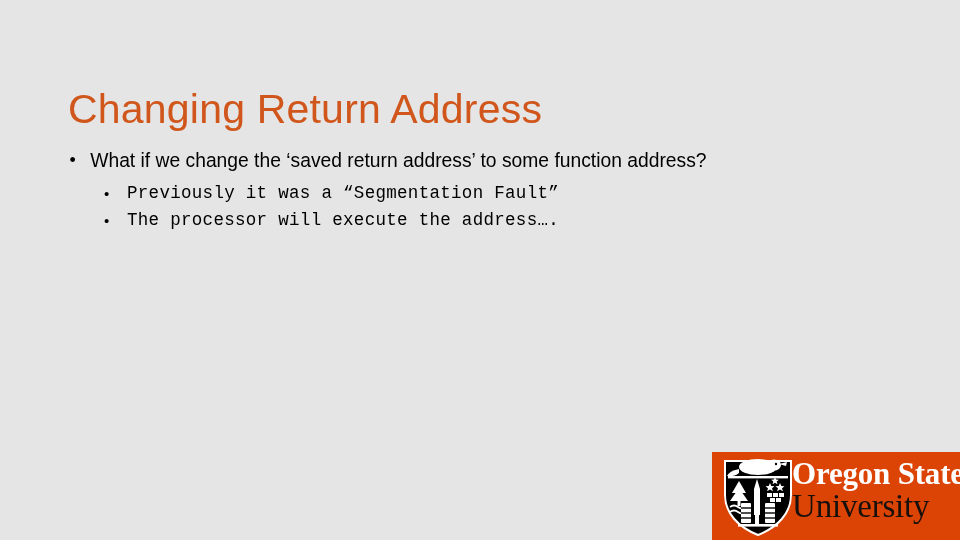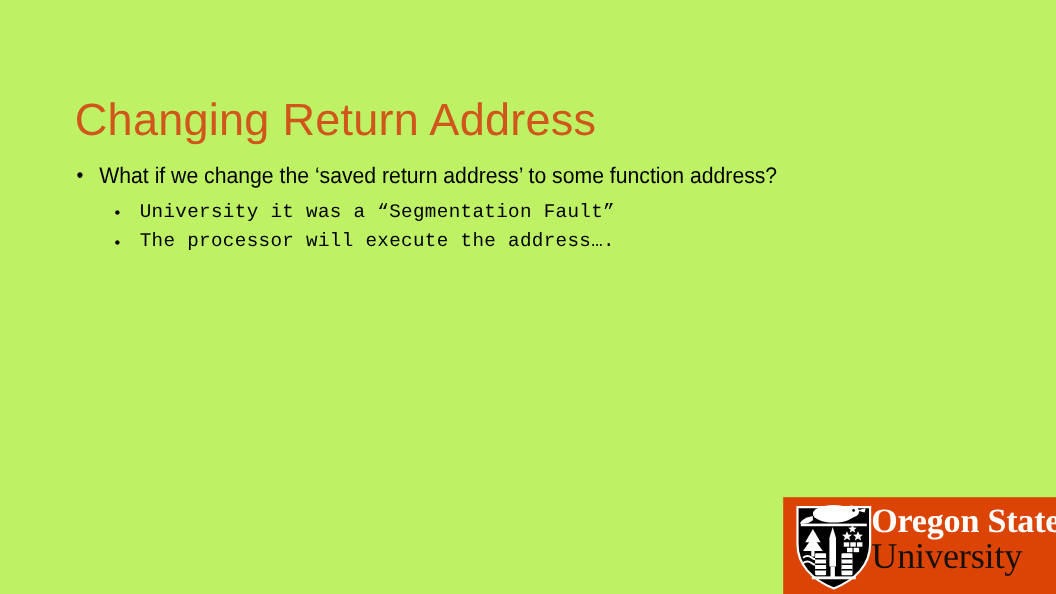--- a/index.html
+++ b/index.html
@@ -11,21 +11,21 @@
     height: 540px;
     background: #ffffff;
     font-family: "Liberation Sans", sans-serif;
     overflow: hidden;
     position: relative;
   }
 
   .slide {
     position: absolute;
     inset: 0;
-    background: #bef264;
+    background: #e5e5e5;
   }
 
   
   .slide-title {
     position: absolute;
     left: 68px;
     top: 58px;
     font-family: "Liberation Sans", sans-serif;
     font-size: 41px;
     font-weight: 400;
@@ -147,21 +147,21 @@
 
     <div class="bullet-l1">
       <span class="marker">•</span>
       <span class="txt">What if we change the ‘saved return address’ to some function address?</span>
     </div>
 
     <div class="sub-list">
 
       <div class="bullet-l2">
         <span class="marker">•</span>
-        <span class="txt">University it was a “Segmentation Fault”</span>
+        <span class="txt">Previously it was a “Segmentation Fault”</span>
       </div>
 
       <div class="bullet-l2">
         <span class="marker">•</span>
         <span class="txt">The processor will execute the address….</span>
       </div>
 
     </div>
   </div>
 

